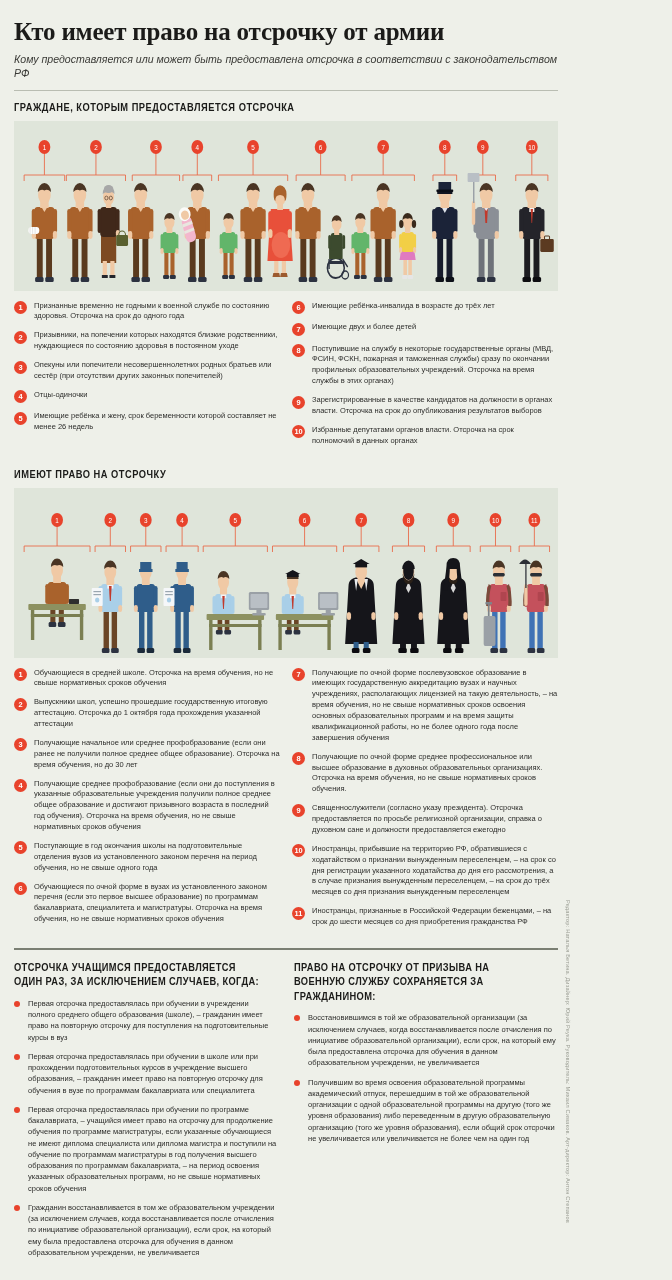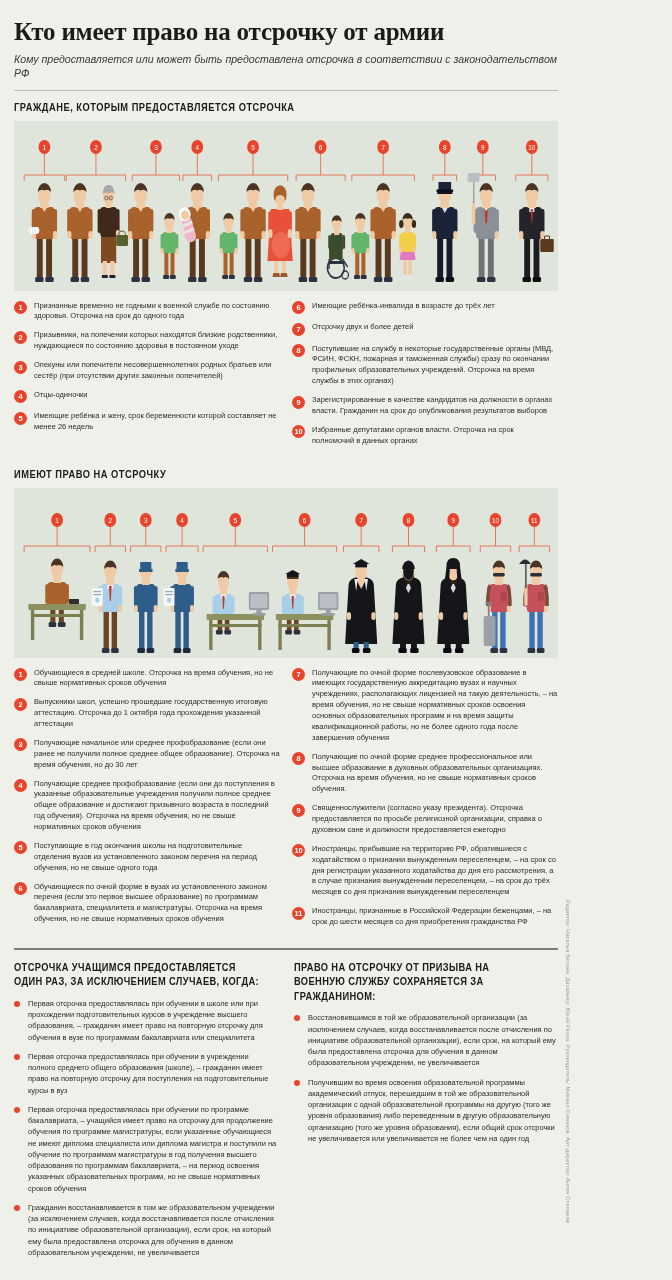--- a/index.html
+++ b/index.html
@@ -421,29 +421,29 @@
         <div class="itxt">Имеющие ребёнка и жену, срок беременности которой составляет не менее 26 недель</div>
       </div>
     </div>
     <div class="col">
       <div class="item">
         <div class="num">6</div>
         <div class="itxt">Имеющие ребёнка-инвалида в возрасте до трёх лет</div>
       </div>
       <div class="item">
         <div class="num">7</div>
-        <div class="itxt">Отсрочку двух и более детей</div>
+        <div class="itxt">Имеющие двух и более детей</div>
       </div>
       <div class="item">
         <div class="num">8</div>
         <div class="itxt">Поступившие на службу в некоторые государственные органы (МВД, ФСИН, ФСКН, пожарная и таможенная службы) сразу по окончании профильных образовательных учреждений. Отсрочка на время службы в этих органах)</div>
       </div>
       <div class="item">
         <div class="num">9</div>
-        <div class="itxt">Зарегистрированные в качестве кандидатов на должности в органах власти. Гражданин на срок до опубликования результатов выборов</div>
+        <div class="itxt">Зарегистрированные в качестве кандидатов на должности в органах власти. Отсрочка на срок до опубликования результатов выборов</div>
       </div>
       <div class="item">
         <div class="num">10</div>
         <div class="itxt">Избранные депутатами органов власти. Отсрочка на срок полномочий в данных органах</div>
       </div>
     </div>
   </div>
 
   <div class="section-kicker" style="margin-top:14px">ИМЕЮТ ПРАВО НА ОТСРОЧКУ</div>
 
@@ -753,25 +753,25 @@
       </div>
     </div>
   </div>
 
   <div class="botrule"></div>
   <div class="panels">
     <div class="panel">
       <div class="panel-title">ОТСРОЧКА УЧАЩИМСЯ ПРЕДОСТАВЛЯЕТСЯ ОДИН РАЗ, ЗА ИСКЛЮЧЕНИЕМ СЛУЧАЕВ, КОГДА:</div>
       <div class="bitem">
         <div class="bullet"></div>
-        <div class="btxt">Первая отсрочка предоставлялась при обучении в школе или при прохождении подготовительных курсов в учреждение высшего образования, – гражданин имеет право на повторную отсрочку для обучения в вузе по программам бакалавриата или специалитета</div>
+        <div class="btxt">Первая отсрочка предоставлялась при обучении в учреждении полного среднего общего образования (школе), – гражданин имеет право на повторную отсрочку для поступления на подготовительные курсы в вуз</div>
       </div>
       <div class="bitem">
         <div class="bullet"></div>
-        <div class="btxt">Первая отсрочка предоставлялась при обучении в учреждении полного среднего общего образования (школе), – гражданин имеет право на повторную отсрочку для поступления на подготовительные курсы в вуз</div>
+        <div class="btxt">Первая отсрочка предоставлялась при обучении в школе или при прохождении подготовительных курсов в учреждение высшего образования, – гражданин имеет право на повторную отсрочку для обучения в вузе по программам бакалавриата или специалитета</div>
       </div>
       <div class="bitem">
         <div class="bullet"></div>
         <div class="btxt">Первая отсрочка предоставлялась при обучении по программе бакалавриата, – учащийся имеет право на отсрочку для продолжение обучения по программе магистратуры, если указанные обучающиеся не имеют диплома специалиста или диплома магистра и поступили на обучение по программам магистратуры в год получения высшего образования по программам бакалавриата, – на период освоения указанных образовательных программ, но не свыше нормативных сроков обучения</div>
       </div>
       <div class="bitem">
         <div class="bullet"></div>
         <div class="btxt">Гражданин восстанавливается в том же образовательном учреждении (за исключением случаев, когда восстанавливается после отчисления по инициативе образовательной организации), если срок, на который ему была предоставлена отсрочка для обучения в данном образовательном учреждении, не увеличивается</div>
       </div>
     </div>

